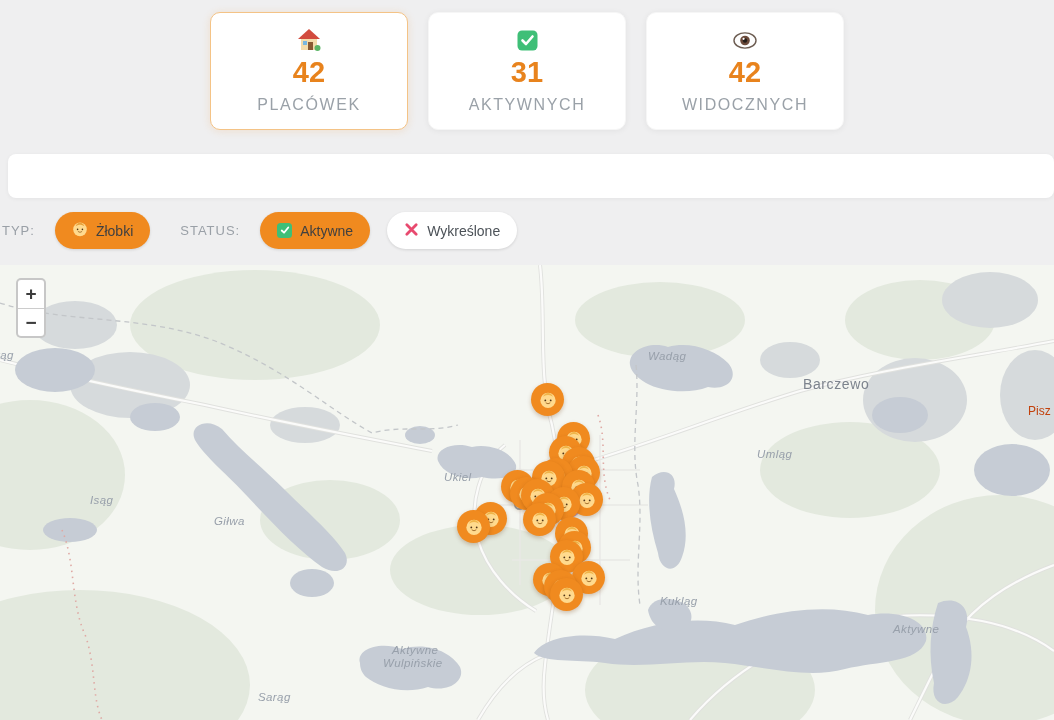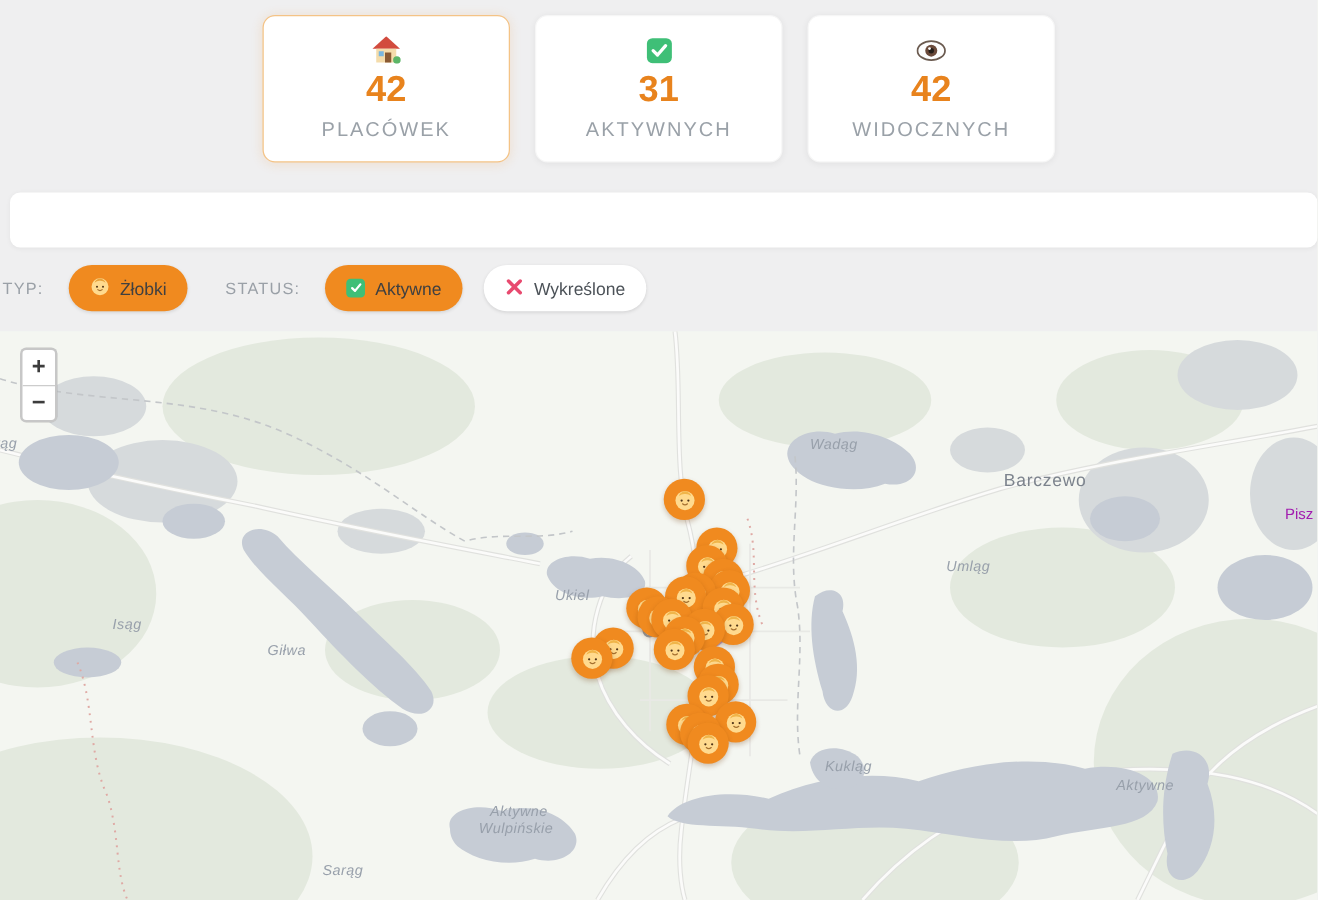--- a/index.html
+++ b/index.html
@@ -43,21 +43,21 @@
   .check-chip { width:15px; height:15px; background:#3fbf77; border-radius:3.5px;
                 display:inline-flex; align-items:center; justify-content:center; }
 
   
   .map { position:absolute; left:0; top:265px; width:1054px; height:455px;
          overflow:hidden; background:#f4f6f1; cursor:grab; }
   .map-base { position:absolute; left:0; top:0; }
   .map-label { position:absolute; white-space:nowrap; pointer-events:none; z-index:5; }
   .map-label.water { font-style:italic; font-size:11.5px; color:#98a0ab; letter-spacing:.4px; }
   .map-label.town  { font-size:14px; color:#7c838d; letter-spacing:.6px; }
-  .map-label.village { font-size:12px; color:#a21caf; }
+  .map-label.village { font-size:12px; color:#c2410c; }
   .marker { position:absolute; width:33px; height:33px; border-radius:50%; background:#f08a1f;
             box-shadow:0 2px 4px rgba(110,55,0,.28); display:flex; align-items:center;
             justify-content:center; cursor:pointer; z-index:10; }
   .purple-circle { position:absolute; border-radius:50%; background:rgba(164,134,208,.72); z-index:8; }
   .ring-marker { position:absolute; width:11px; height:11px; border-radius:50%;
                  background:#fdfdfd; border:2.5px solid #98a0a8; z-index:7; }
 
   .zoom-ctl { position:absolute; left:16px; top:13px; width:30px; background:#fff;
               border:2px solid rgba(0,0,0,.22); border-radius:5px; overflow:hidden; z-index:20; }
   .zoom-btn { display:block; width:100%; height:28px; line-height:27px; text-align:center;
@@ -237,21 +237,21 @@
 
   <div id="map-layer">
       <div class="map-label water" style="left: -4px; top: 84px;">rąg</div>
       <div class="map-label water" style="left: 648px; top: 85px;">Wadąg</div>
       <div class="map-label town" style="left: 803px; top: 111px;">Barczewo</div>
       <div class="map-label village" style="left: 1028px; top: 139px;">Pisz</div>
       <div class="map-label water" style="left: 757px; top: 183px;">Umląg</div>
       <div class="map-label water" style="left: 444px; top: 206px;">Ukiel</div>
       <div class="map-label water" style="left: 90px; top: 229px;">Isąg</div>
       <div class="map-label water" style="left: 214px; top: 250px;">Giłwa</div>
-      <div class="map-label water" style="left: 660px; top: 343px;">Kukląg</div>
+      <div class="map-label water" style="left: 660px; top: 330px;">Kukląg</div>
       <div class="map-label water" style="left: 893px; top: 358px;">Aktywne</div>
       <div class="map-label water" style="left: 392px; top: 379px;">Aktywne</div>
       <div class="map-label water" style="left: 383px; top: 392px;">Wulpińskie</div>
       <div class="map-label water" style="left: 258px; top: 426px;">Sarąg</div>
       <div class="purple-circle" style="left: 549px; top: 220px; height: 34px; width: 34px;"></div>
       <div class="ring-marker" style="left: 514px; top: 234px;"></div>
       <div class="marker" style="left: 531px; top: 118px;">
         <svg width="18" height="18" viewBox="0 0 20 20">
           <circle cx="10" cy="10.5" r="8.5" fill="#ffda8e"></circle>
           <path d="M4.5 6.5 Q6 2.5 10 2.2 Q14 2.5 15.5 6.5 Q13 4.4 10 4.6 Q7 4.4 4.5 6.5 Z" fill="#f0b54a"></path>

